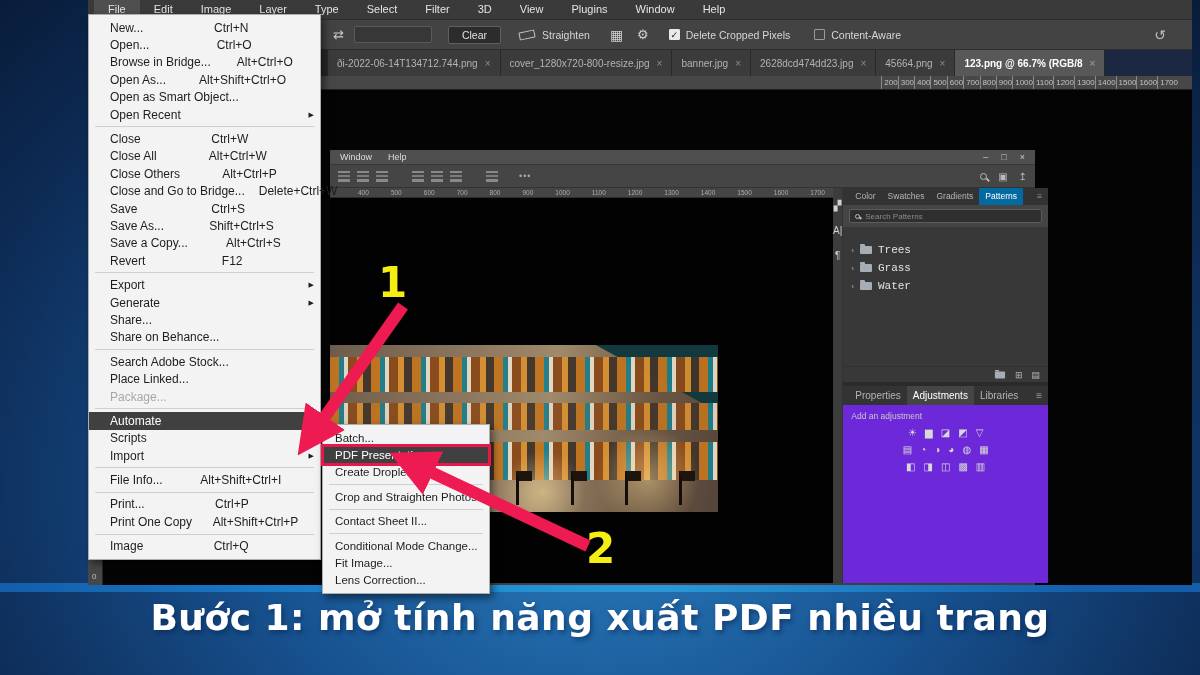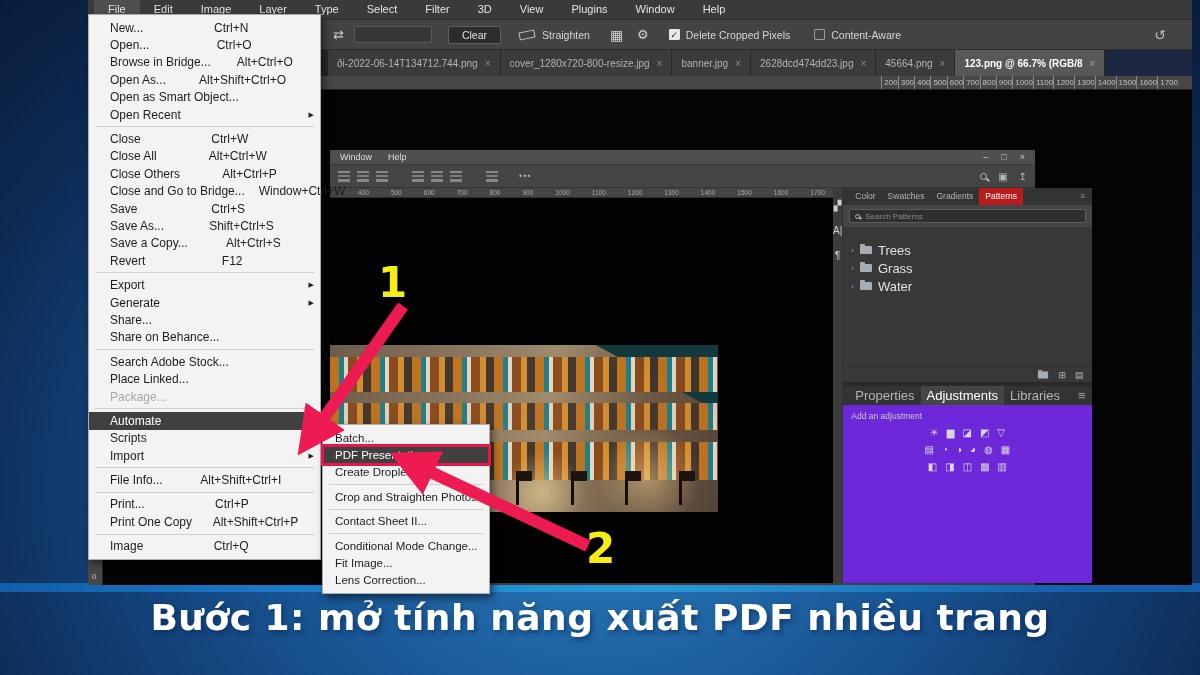--- a/index.html
+++ b/index.html
@@ -100,39 +100,39 @@
   .c1{left:48%;} .c2{left:62%;} .c3{left:76%;} .c4{left:90%;}
 
   
   .dock { position:absolute; left:503px; top:0; right:0; bottom:0; display:flex; }
   .strip { width:25px; background:#3c3c3c; border-right:1px solid #323232;
     display:flex; flex-direction:column; align-items:center; padding-top:12px; gap:14px;
     color:#d0d0d0; font-size:10px; }
   .panels { flex:1; display:flex; flex-direction:column; background:#2f2f2f; }
   .p-tabs { height:17px; background:#333; display:flex; align-items:stretch; }
   .p-tabs span { font-size:8.5px; color:#b5b5b5; line-height:17px; padding:0 6px; white-space:nowrap; }
-  .p-tabs span.active { background:#b91c1c; color:#fff; }
+  .p-tabs span.active { background:#0369a1; color:#fff; }
   .p-tabs .burger { margin-left:auto; color:#999; }
   .search-row { background:#454545; padding:4px 6px; }
   .search-box { height:14px; background:#2f2f2f; border:1px solid #5c5c5c; border-radius:2px;
     display:flex; align-items:center; gap:5px; padding:0 5px; }
   .search-box .ph { font-size:8px; color:#8a8a8a; }
   .lens.small { width:5px; height:5px; border-width:1px; }
   .lens.small::after { width:3px; right:-3px; bottom:-1px; }
   .plist { height:139px; background:#383838; padding-top:14px; }
   .prow { height:18px; display:flex; align-items:center; gap:6px; padding-left:8px; }
   .prow .chev { color:#aaa; font-size:8px; }
   .folder { width:12px; height:8px; background:#a7adb5; border-radius:1px; position:relative; }
   .folder::before { content:""; position:absolute; top:-2px; left:0; width:5px; height:2px; background:#a7adb5; border-radius:1px 1px 0 0; }
-  .prow .nm { font-size:13px; color:#e2e2e2; }
+  .prow .nm { font-size:11px; color:#e2e2e2;font-family:Liberation Mono, monospace; }
   .p-bottom { height:16px; background:#383838; border-top:1px solid #303030;
     display:flex; justify-content:flex-end; align-items:center; gap:9px; padding-right:8px; color:#b5b5b5; font-size:9px; }
   .dock-gap { height:4px; background:#2a2a2a; }
   .a-tabs { height:19px; background:#333; display:flex; align-items:stretch; }
-  .a-tabs span { font-size:13px; color:#b5b5b5; line-height:19px; padding:0 6px; white-space:nowrap; }
+  .a-tabs span { font-size:10px; color:#b5b5b5; line-height:19px; padding:0 6px; white-space:nowrap; }
   .a-tabs span.active { background:#454545; color:#fff; }
   .a-tabs .burger { margin-left:auto; color:#999; }
   .a-body { flex:1; background:#6d28d9; padding:6px 8px; }
   .a-add { font-size:8.5px; color:#c9c9c9; margin-bottom:6px; }
   .a-row { display:flex; justify-content:center; gap:8px; margin-bottom:6px; }
   .a-row span { font-size:10px; color:#d8d8d8; }
 
   
   .menu { position:absolute; background:#f3f3f3; border:1px solid #adadad;
     box-shadow:3px 4px 8px rgba(0,0,0,.5); padding:4px 0; z-index:20; }
@@ -491,21 +491,21 @@
     </div>
 
     <div class="m-row">
       <span class="lbl">Close Others</span>
       <span class="sc">Alt+Ctrl+P</span>
       <span class="arr">▶</span>
     </div>
 
     <div class="m-row">
       <span class="lbl">Close and Go to Bridge...</span>
-      <span class="sc">Window+Ctrl+W</span>
+      <span class="sc">Delete+Ctrl+W</span>
       <span class="arr">▶</span>
     </div>
 
     <div class="m-row">
       <span class="lbl">Save</span>
       <span class="sc">Ctrl+S</span>
       <span class="arr">▶</span>
     </div>
 
     <div class="m-row">

